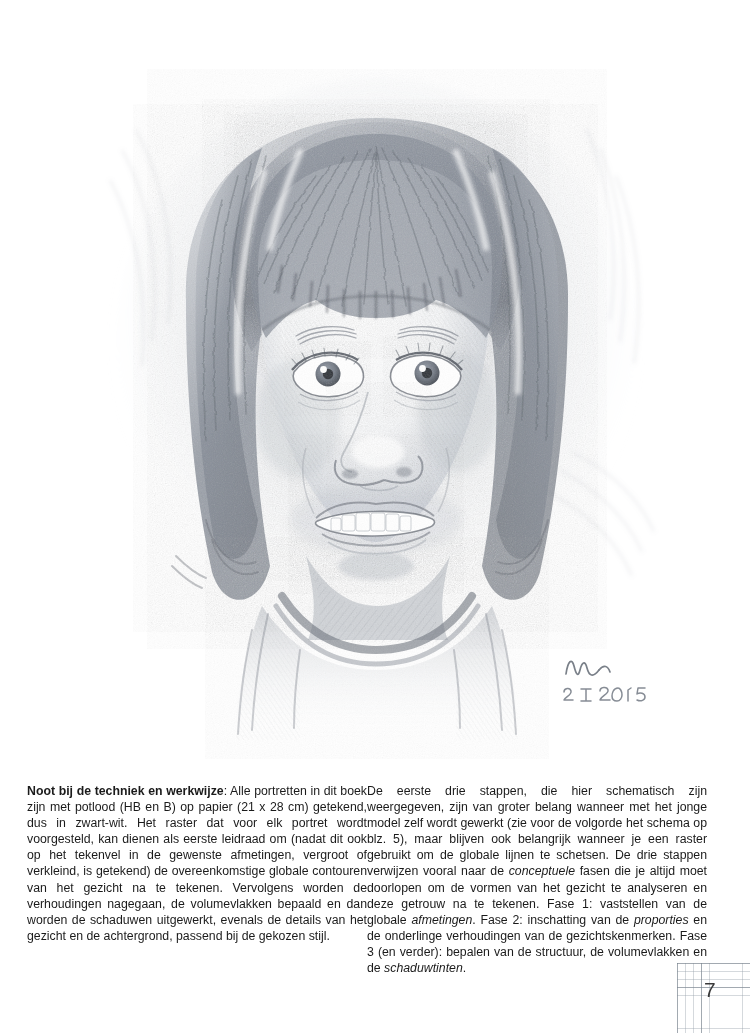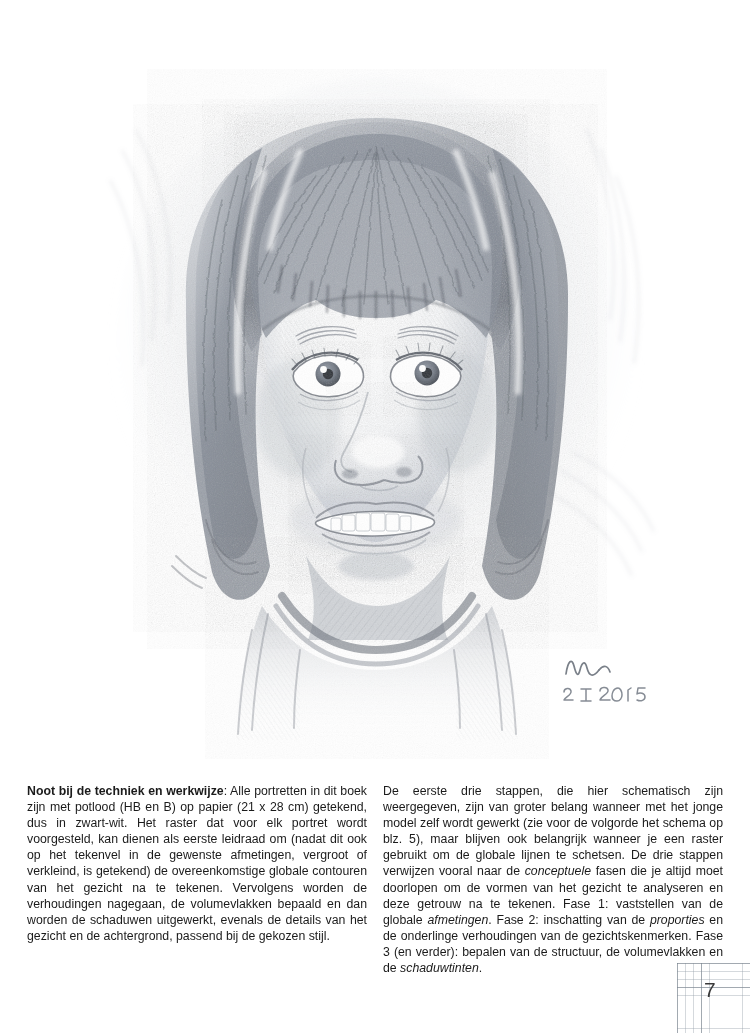--- a/index.html
+++ b/index.html
@@ -39,21 +39,21 @@
   }
   .signature svg { display:block; width:130px; height:70px; }
 
   
   .caption {
     position: absolute;
     left: 27px;
     top: 783px;
     width: 696px;
     display: flex;
-    gap: 16px;
+    gap: 0;
   }
   .col {
     width: 340px;
     font-family: "Liberation Sans", sans-serif;
     font-size: 12.3px;
     line-height: 16.1px;
     color: #1b1b1b;
     text-align: justify;
     hyphens: manual;
     -webkit-hyphens: manual;

